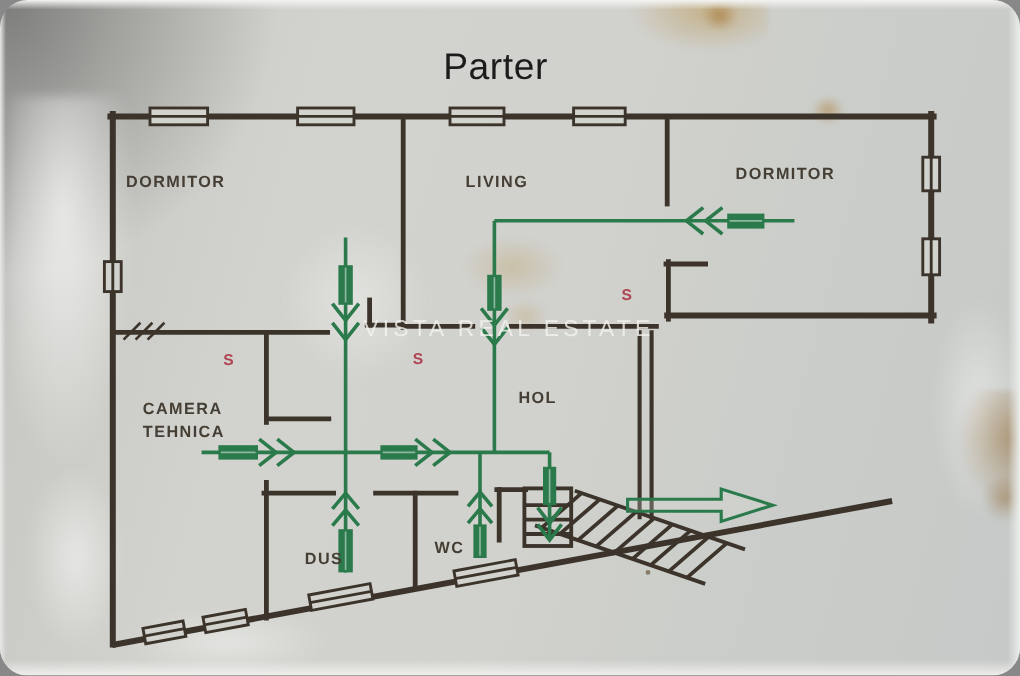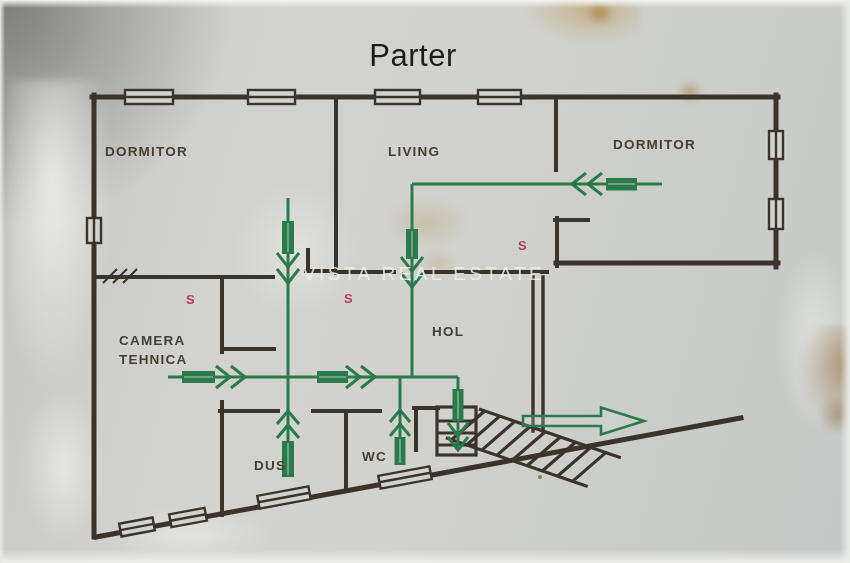--- a/index.html
+++ b/index.html
@@ -2,20 +2,21 @@
 <html style="--c-wall: #3c342b; --c-flow: #2a7a4b; --c-sensor: #b04452; --c-label: #453e35; --c-title: #1c1c1c; --c-watermark: #f4f4f0;"><head>
 <meta charset="utf-8">
 <style>
   html,body{margin:0;padding:0;background:#888;}
   #stage{
     position:relative;width:850px;height:563px;overflow:hidden;
     background:
       radial-gradient(circle at 1% 1%, rgba(80,80,78,0.55), rgba(80,80,78,0) 22%),
       linear-gradient(105deg,#b6b6b4 0%,#c9c9c5 10%,#d2d2ce 28%,#d1d1cd 55%,#cacdc9 75%,#c6c9c7 100%);
     font-family:"Liberation Sans", sans-serif;
+    border-radius:23px;
   }
   .edge{position:absolute;pointer-events:none;}
   .edge.top{left:0;top:0;right:0;height:8px;background:linear-gradient(#f3f3f1,rgba(243,243,241,0));}
   .edge.bottom{left:0;bottom:0;right:0;height:13px;background:linear-gradient(rgba(240,240,238,0),#efefed);}
   .edge.right{top:0;bottom:0;right:0;width:10px;background:linear-gradient(90deg,rgba(240,240,238,0),#eceeec);}
   .edge.left{top:0;bottom:0;left:0;width:5px;background:linear-gradient(90deg,#e8e8e6,rgba(232,232,230,0));}
   .glare{position:absolute;pointer-events:none;filter:blur(5px);}
   .g1{left:8px;top:80px;width:110px;height:330px;background:radial-gradient(ellipse at 40% 30%,rgba(255,255,255,0.65),rgba(255,255,255,0) 65%);}
   .g2{left:18px;top:380px;width:90px;height:170px;background:radial-gradient(ellipse,rgba(255,255,255,0.5),rgba(255,255,255,0) 65%);}
   .g3{left:220px;top:170px;width:150px;height:160px;background:radial-gradient(ellipse,rgba(255,255,255,0.35),rgba(255,255,255,0) 60%);}

